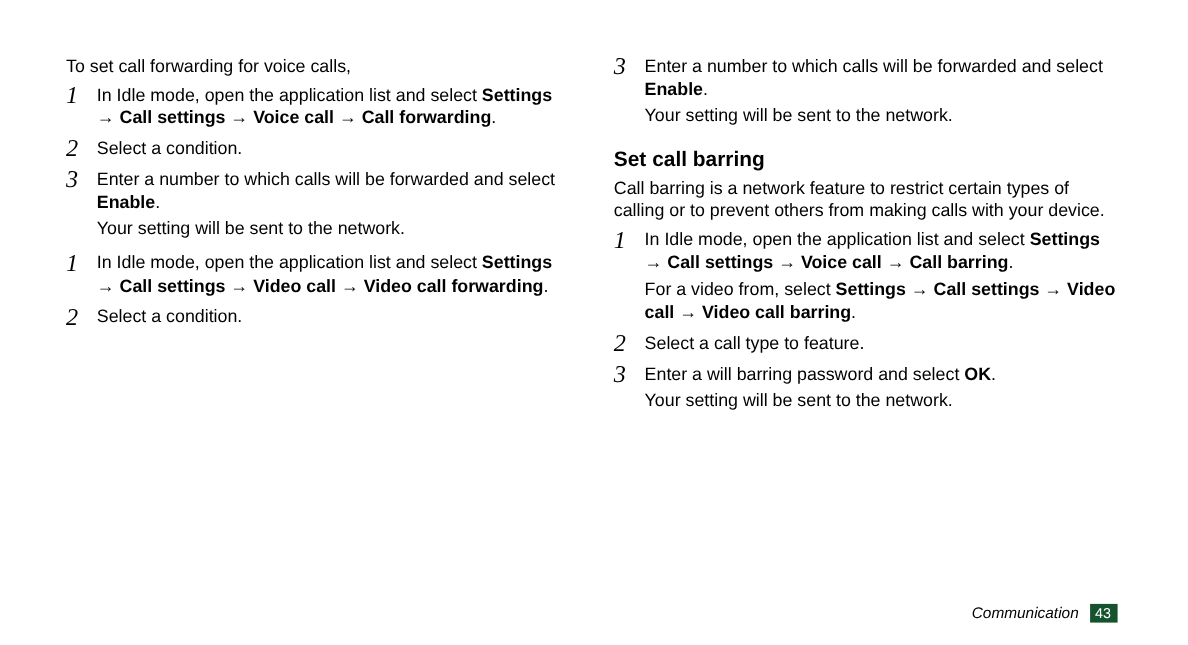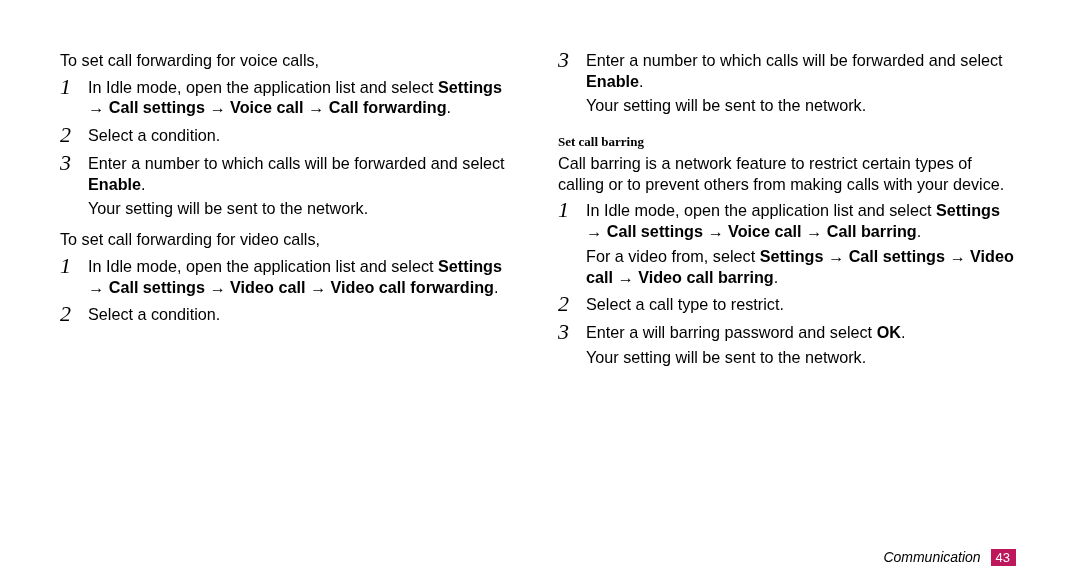--- a/index.html
+++ b/index.html
@@ -44,38 +44,37 @@
     font-family: "Times New Roman", Georgia, serif;
     font-style: italic;
     font-size: 22px;
     font-weight: 400;
   }
   .bold {
     font-weight: 700;
     margin-top: 37px;
   }
   h3.subhead {
-    font-size: 13px;
+    font-size: 19px;
     font-weight: 700;
     margin: 18px 0 2px 0;
-    font-family: Liberation Serif, serif;
   }
   .footer {
     position: absolute;
     right: 64px;
     bottom: 20px;
     font-size: 14px;
   }
   .footer .section {
     font-style: italic;
     margin-right: 6px;
   }
   .footer .pnum {
     display: inline-block;
-    background: #be185d;
+    background: #14532d;
     color: #fff;
     padding: 1px 6px 1px 5px;
     font-style: normal;
     font-size: 13px;
   }
 </style>
 </head>
 <body>
 
 <div class="page">
@@ -93,21 +92,20 @@
         <span class="num">2</span>
         <span>Select a condition.</span>
       </li>
       <li>
         <span class="num">3</span>
         <span>Enter a number to which calls will be forwarded and select </span><span class="bold">Enable</span><span>.</span>
         <div style="margin-top:4px;">Your setting will be sent to the network.</div>
       </li>
     </ol>
 
-    <p class="bodytext">To set call forwarding for video calls,</p>
 
     <ol class="numlist">
       <li>
         <span class="num">1</span>
         <span>In Idle mode, open the application list and select </span><span class="bold">Settings → Call settings → Video call → Video call forwarding</span><span>.</span>
       </li>
       <li>
         <span class="num">2</span>
         <span>Select a condition.</span>
       </li>
@@ -132,21 +130,21 @@
     <ol class="numlist">
       <li>
         <span class="num">1</span>
         <span>In Idle mode, open the application list and select </span><span class="bold">Settings → Call settings → Voice call → Call barring</span><span>.</span>
         <div style="margin-top:4px;">
           <span>For a video from, select </span><span class="bold">Settings → Call settings → Video call → Video call barring</span><span>.</span>
         </div>
       </li>
       <li>
         <span class="num">2</span>
-        <span>Select a call type to restrict.</span>
+        <span>Select a call type to feature.</span>
       </li>
       <li>
         <span class="num">3</span>
         <span>Enter a will barring password and select </span><span class="bold">OK</span><span>.</span>
         <div style="margin-top:4px;">Your setting will be sent to the network.</div>
       </li>
     </ol>
 
   </div>
 

